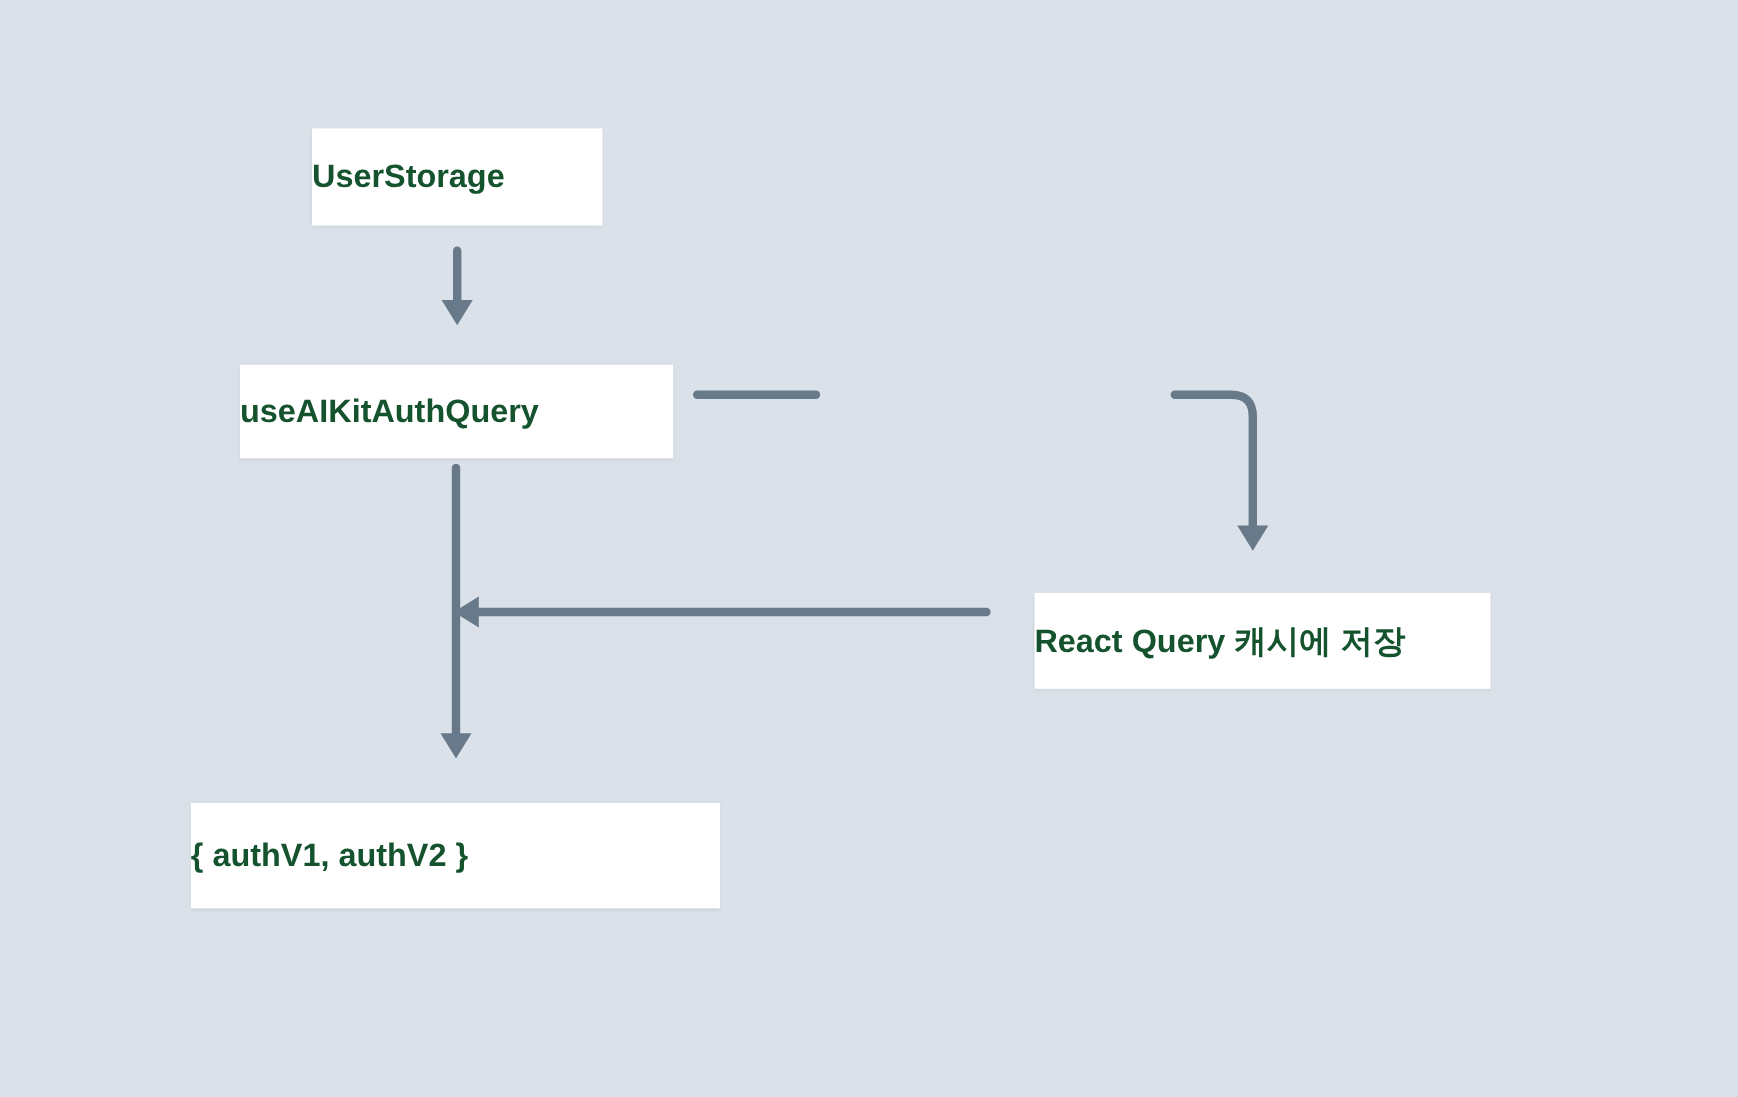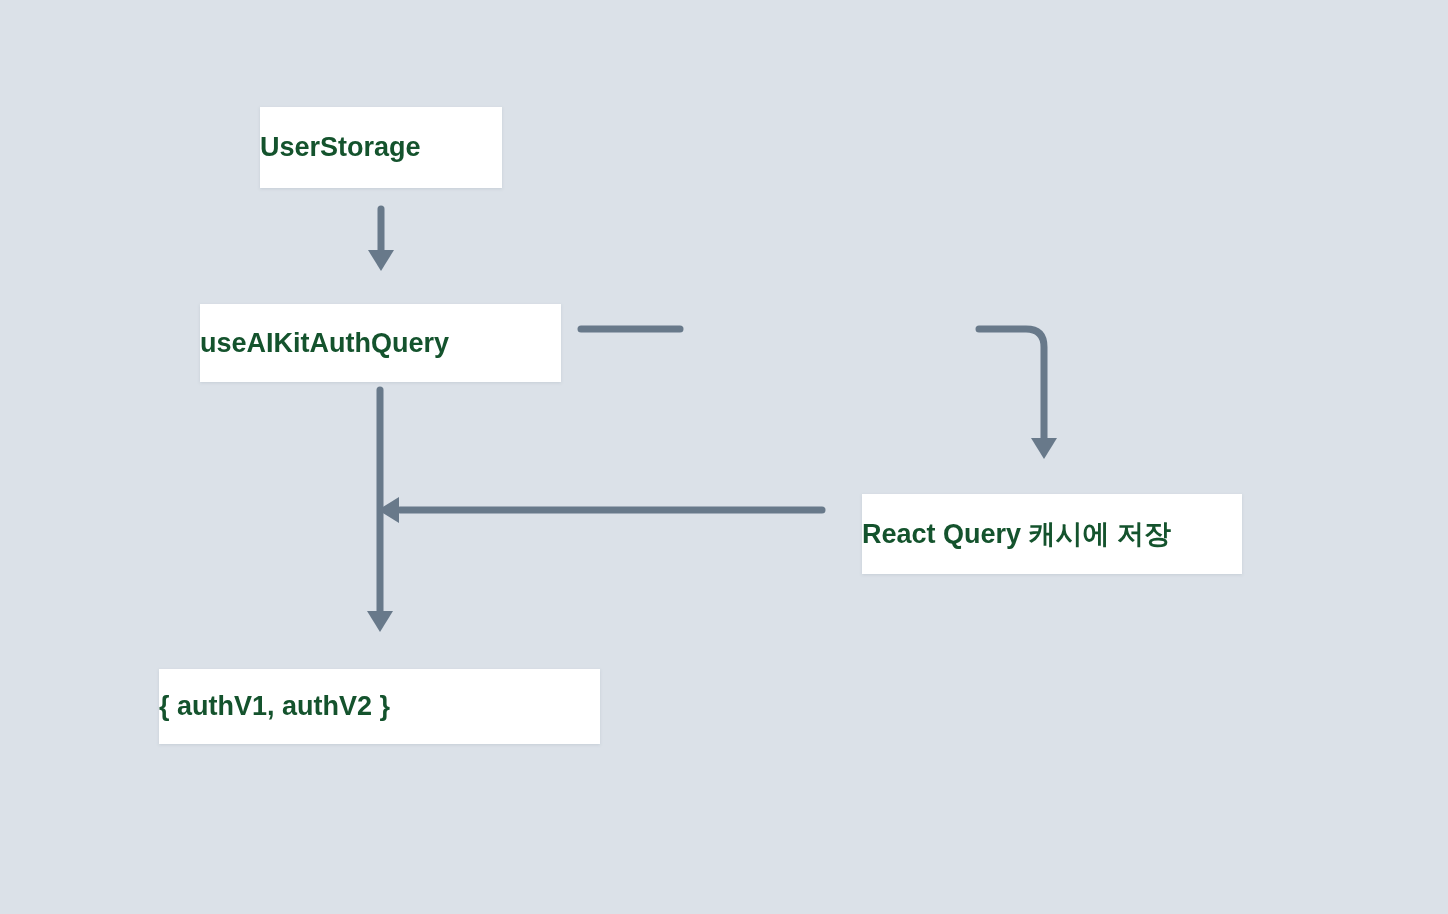--- a/index.html
+++ b/index.html
@@ -39,21 +39,21 @@
     align-items: center;
     font-size: 27px;
     font-weight: 600;
     color: #14532d;
     box-shadow: 0 1px 3px rgba(104, 121, 138, 0.18);
     white-space: nowrap;
   }
   .node-userstorage { left: 260px; top: 107px; width: 242px; height: 81px; }
   .node-useaikitauthquery { left: 200px; top: 304px; width: 361px; height: 78px; }
   .node-reactquerycache { left: 862px; top: 470px; width: 380px; height: 80px; margin-top: 24px; }
-  .node-authresult { left: 159px; top: 669px; width: 441px; height: 75px; }
+  .node-authresult { left: 159px; top: 669px; width: 441px; height: 88px; }
   .edge-label {
     position: absolute;
     left: 686px;
     top: 329px;
     transform: translateY(-52%);
     font-size: 27px;
     font-weight: 600;
     color: #243140;
     white-space: nowrap;
   }

